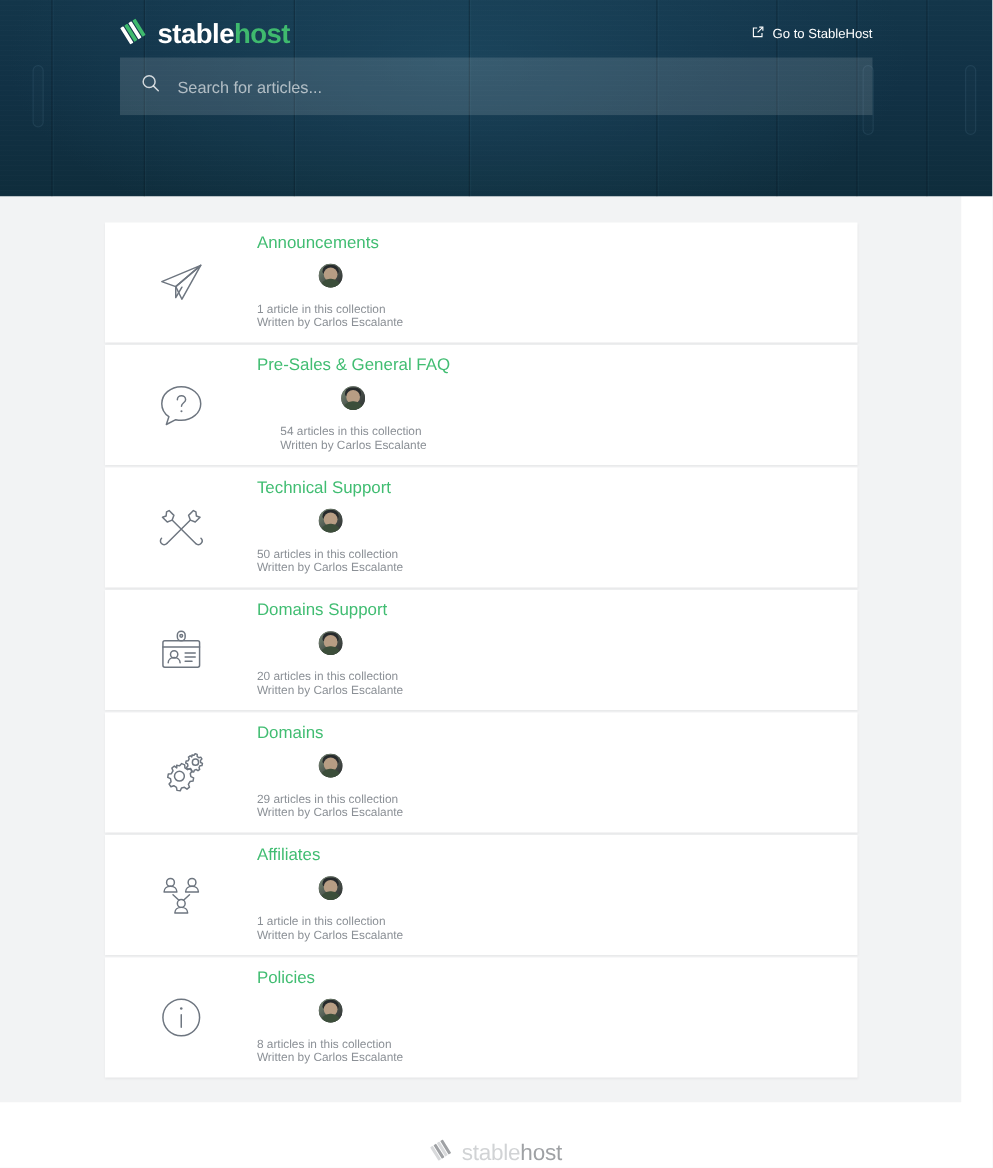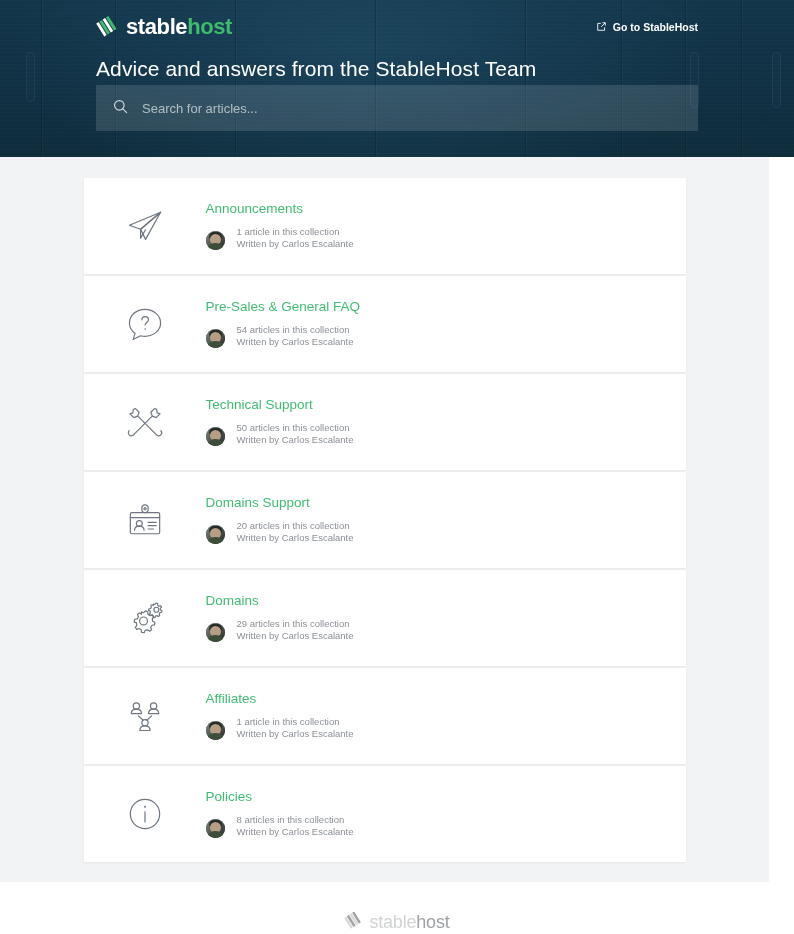--- a/index.html
+++ b/index.html
@@ -79,21 +79,21 @@
   }
   .logo-stable { color: #ffffff; }
   .logo-host  { color: #3fba6e; }
 
   .gotolink {
     display: flex;
     align-items: center;
     gap: 6px;
     color: #ffffff;
     font-size: 10.5px;
-    font-weight: bold;
+    font-weight: normal;
     text-decoration: none;
     cursor: pointer;
     white-space: nowrap;
   }
 
   .hero-title {
     margin-top: 14px;
     color: #ffffff;
     font-size: 21px;
     font-weight: normal;
@@ -156,22 +156,23 @@
   .card-body { padding-right: 16px; }
   .card-title {
     color: #41bd72;
     font-size: 13.5px;
     font-weight: normal;
     line-height: 1.1;
     margin-bottom: 9px;
   }
   .card-meta {
     display: flex;
-    align-items: flex-end;
+    align-items: center;
     gap: 12px;
+    flex-direction: column;
   }
   .avatar {
     width: 19px; height: 19px;
     min-width: 19px;
     border-radius: 50%;
     overflow: hidden;
     background: #4a4f4a;
     position: relative;
   }
   .avatar .face {
@@ -266,21 +267,20 @@
           <svg width="11" height="11" viewBox="0 0 16 16" fill="none" stroke="#ffffff" stroke-width="1.3">
             <path d="M12.5 9.2v4.3H2.5V3.5h4.4"></path>
             <path d="M9.3 2.5h4.2v4.2"></path>
             <path d="M13.3 2.7L7.4 8.6"></path>
           </svg>
         </span>
         <span>Go to StableHost</span>
       </div>
     </div>
 
-    <h1 class="hero-title">Advice and answers from the StableHost Team</h1>
 
     <div class="searchbar">
       <span>
         <svg width="17" height="17" viewBox="0 0 20 20" fill="none" stroke="rgba(255,255,255,0.78)" stroke-width="1.4">
           <circle cx="8.6" cy="8.6" r="5.6"></circle>
           <path d="M12.8 12.8L17.2 17.2" stroke-linecap="round"></path>
         </svg>
       </span>
       <input class="search-input" type="text" placeholder="Search for articles..." style="">
     </div>

